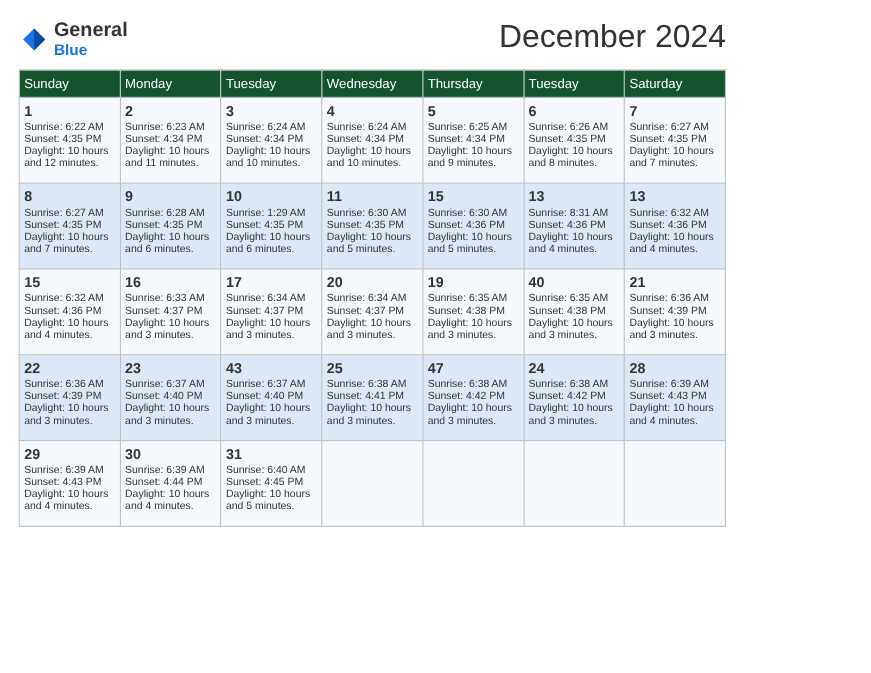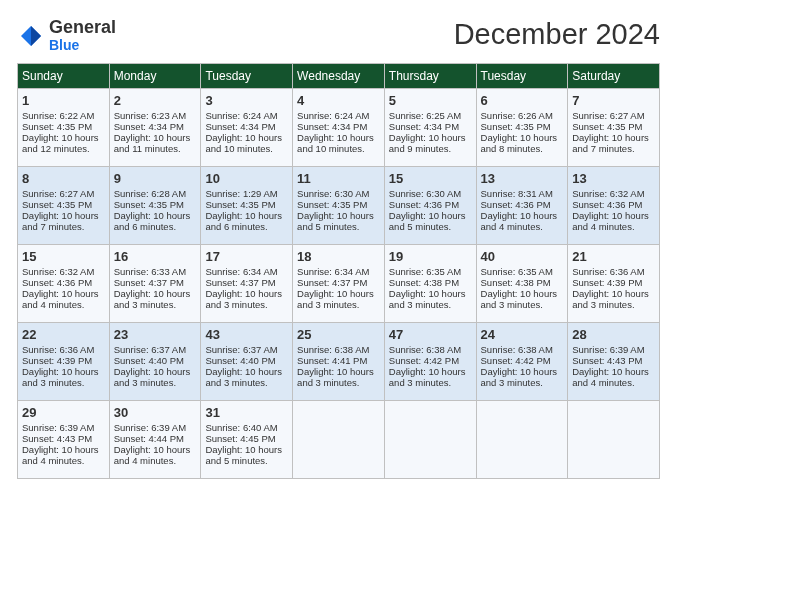--- a/index.html
+++ b/index.html
@@ -247,21 +247,21 @@
             <div>and 3 minutes.</div>
           </td>
           <td>
             <span class="day-num">17</span>
             <div>Sunrise: 6:34 AM</div>
             <div>Sunset: 4:37 PM</div>
             <div>Daylight: 10 hours</div>
             <div>and 3 minutes.</div>
           </td>
           <td>
-            <span class="day-num">18</span>
+            <span class="day-num">20</span>
             <div>Sunrise: 6:34 AM</div>
             <div>Sunset: 4:37 PM</div>
             <div>Daylight: 10 hours</div>
             <div>and 3 minutes.</div>
           </td>
           <td>
             <span class="day-num">19</span>
             <div>Sunrise: 6:35 AM</div>
             <div>Sunset: 4:38 PM</div>
             <div>Daylight: 10 hours</div>

